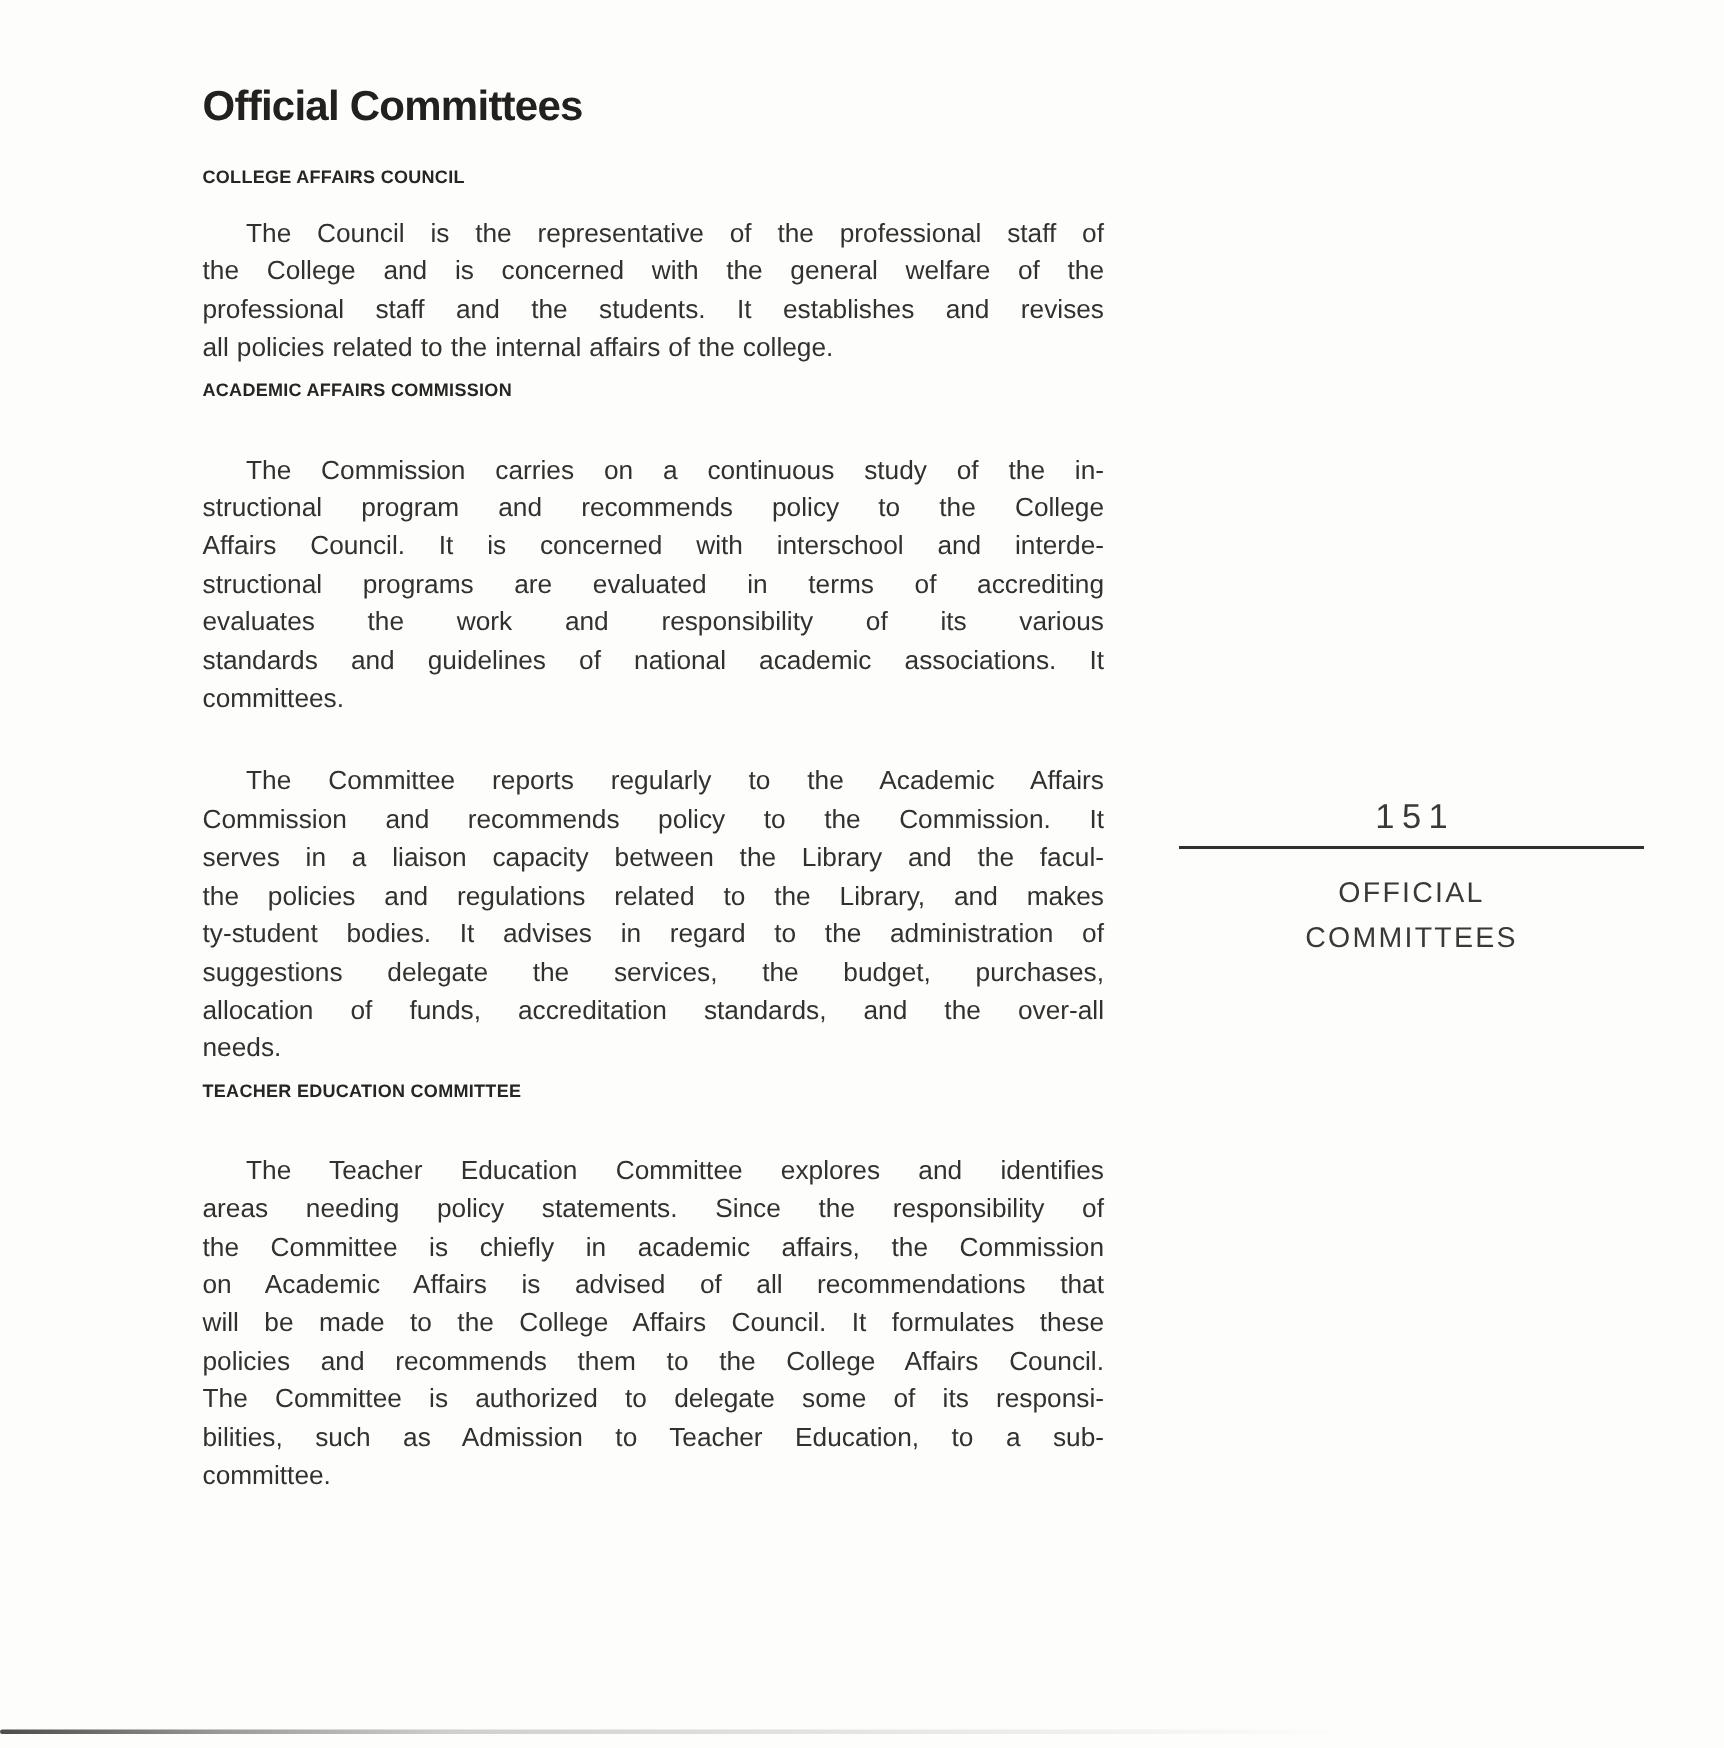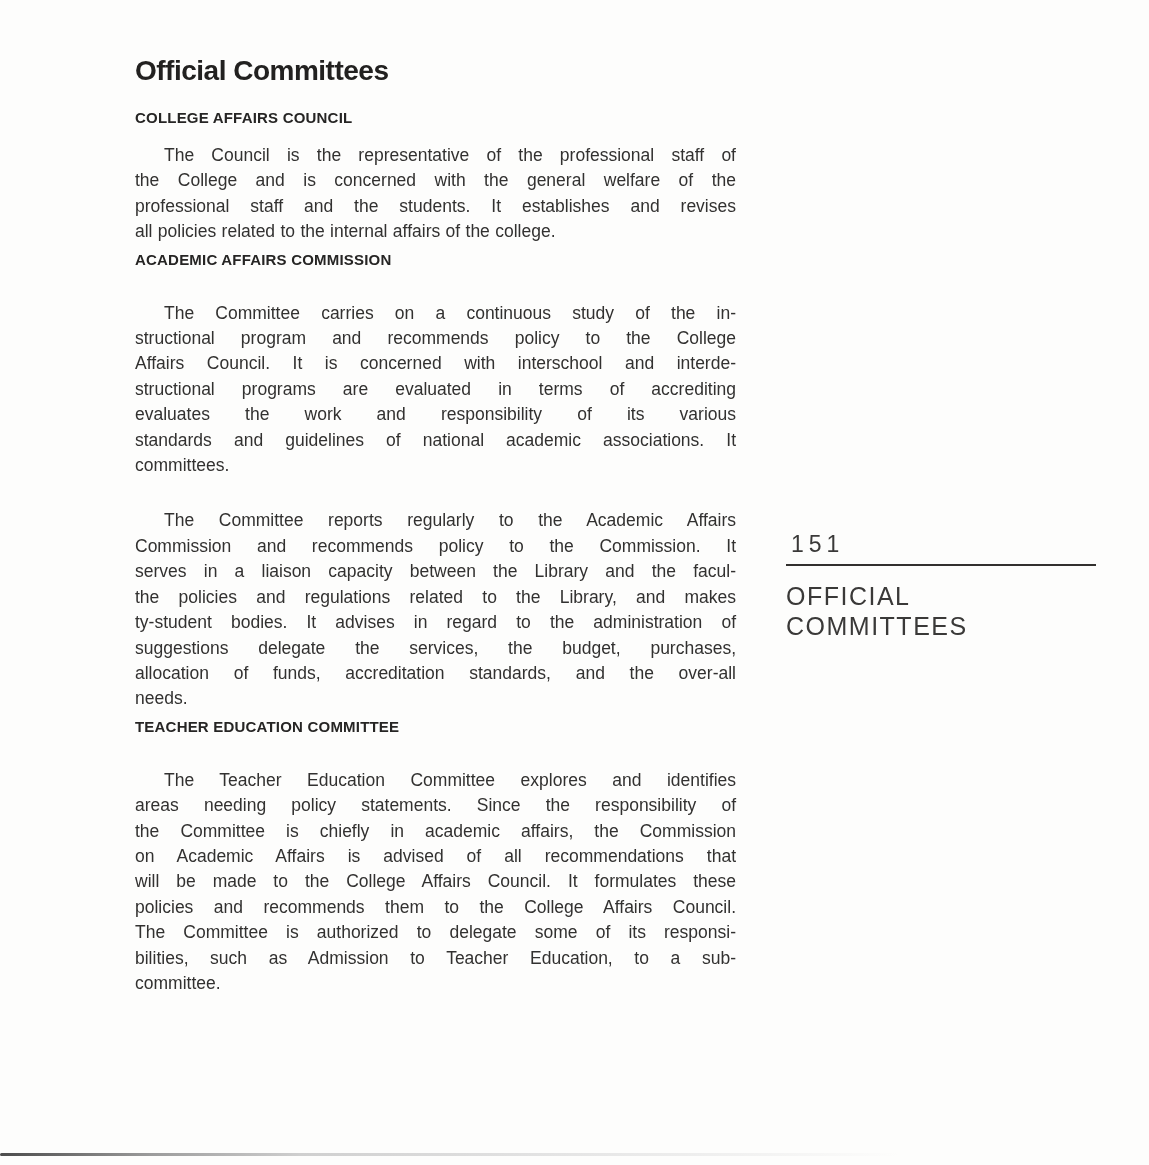--- a/index.html
+++ b/index.html
@@ -28,21 +28,21 @@
     font-size: 28px;
     font-weight: 700;
     letter-spacing: -0.5px;
     color: #222120;
     line-height: 42px;
     margin: 0;
   }
   .section { margin-top: 4px; }
   .section:first-of-type { margin-top: 15px; }
   .section-heading {
-    font-size: 15px;
+    font-size: 12px;
     font-weight: 700;
     letter-spacing: 0.2px;
     color: #262524;
     line-height: 22px;
     margin: 0;
   }
   .section-paragraph {
     margin-top: 30px;
     font-size: 17.5px;
     color: #323130;
@@ -56,36 +56,37 @@
   }
   .section-paragraph .line.last { text-align-last: left; }
   .section-paragraph .line:first-child { text-indent: 29px; }
 
   
   .sidebar {
     position: absolute;
     left: 786px;
     top: 530px;
     width: 310px;
+    text-align: center;
   }
   .page-number {
     font-size: 23px;
     letter-spacing: 5px;
     color: #3a3938;
     line-height: 28px;
     padding-left: 5px; 
   }
   .header-rule {
     margin-top: 6px;
     height: 0;
     border-top: 2.5px solid #32302e;
   }
   .running-header {
     margin-top: 15px;
-    font-size: 25px;
+    font-size: 19px;
     letter-spacing: 1.5px;
     color: #3a3938;
     line-height: 30px;
   }
 
   
   .scan-streak {
     position: absolute;
     left: 0;
     top: 1153px;
@@ -109,21 +110,21 @@
         <div class="line">The Council is the representative of the professional staff of</div>
         <div class="line">the College and is concerned with the general welfare of the</div>
         <div class="line">professional staff and the students. It establishes and revises</div>
         <div class="line last">all policies related to the internal affairs of the college.</div>
       </div>
   </div>
 
   <div class="section">
     <h2 class="section-heading">ACADEMIC AFFAIRS COMMISSION</h2>
     <div class="section-paragraph">
-        <div class="line">The Committee carries on a continuous study of the in-</div>
+        <div class="line">The Commission carries on a continuous study of the in-</div>
         <div class="line">structional program and recommends policy to the College</div>
         <div class="line">Affairs Council. It is concerned with interschool and interde-</div>
         <div class="line">structional programs are evaluated in terms of accrediting</div>
         <div class="line">evaluates the work and responsibility of its various</div>
         <div class="line">standards and guidelines of national academic associations. It</div>
         <div class="line last">committees.</div>
       </div>
   </div>
 
   <div class="section">

